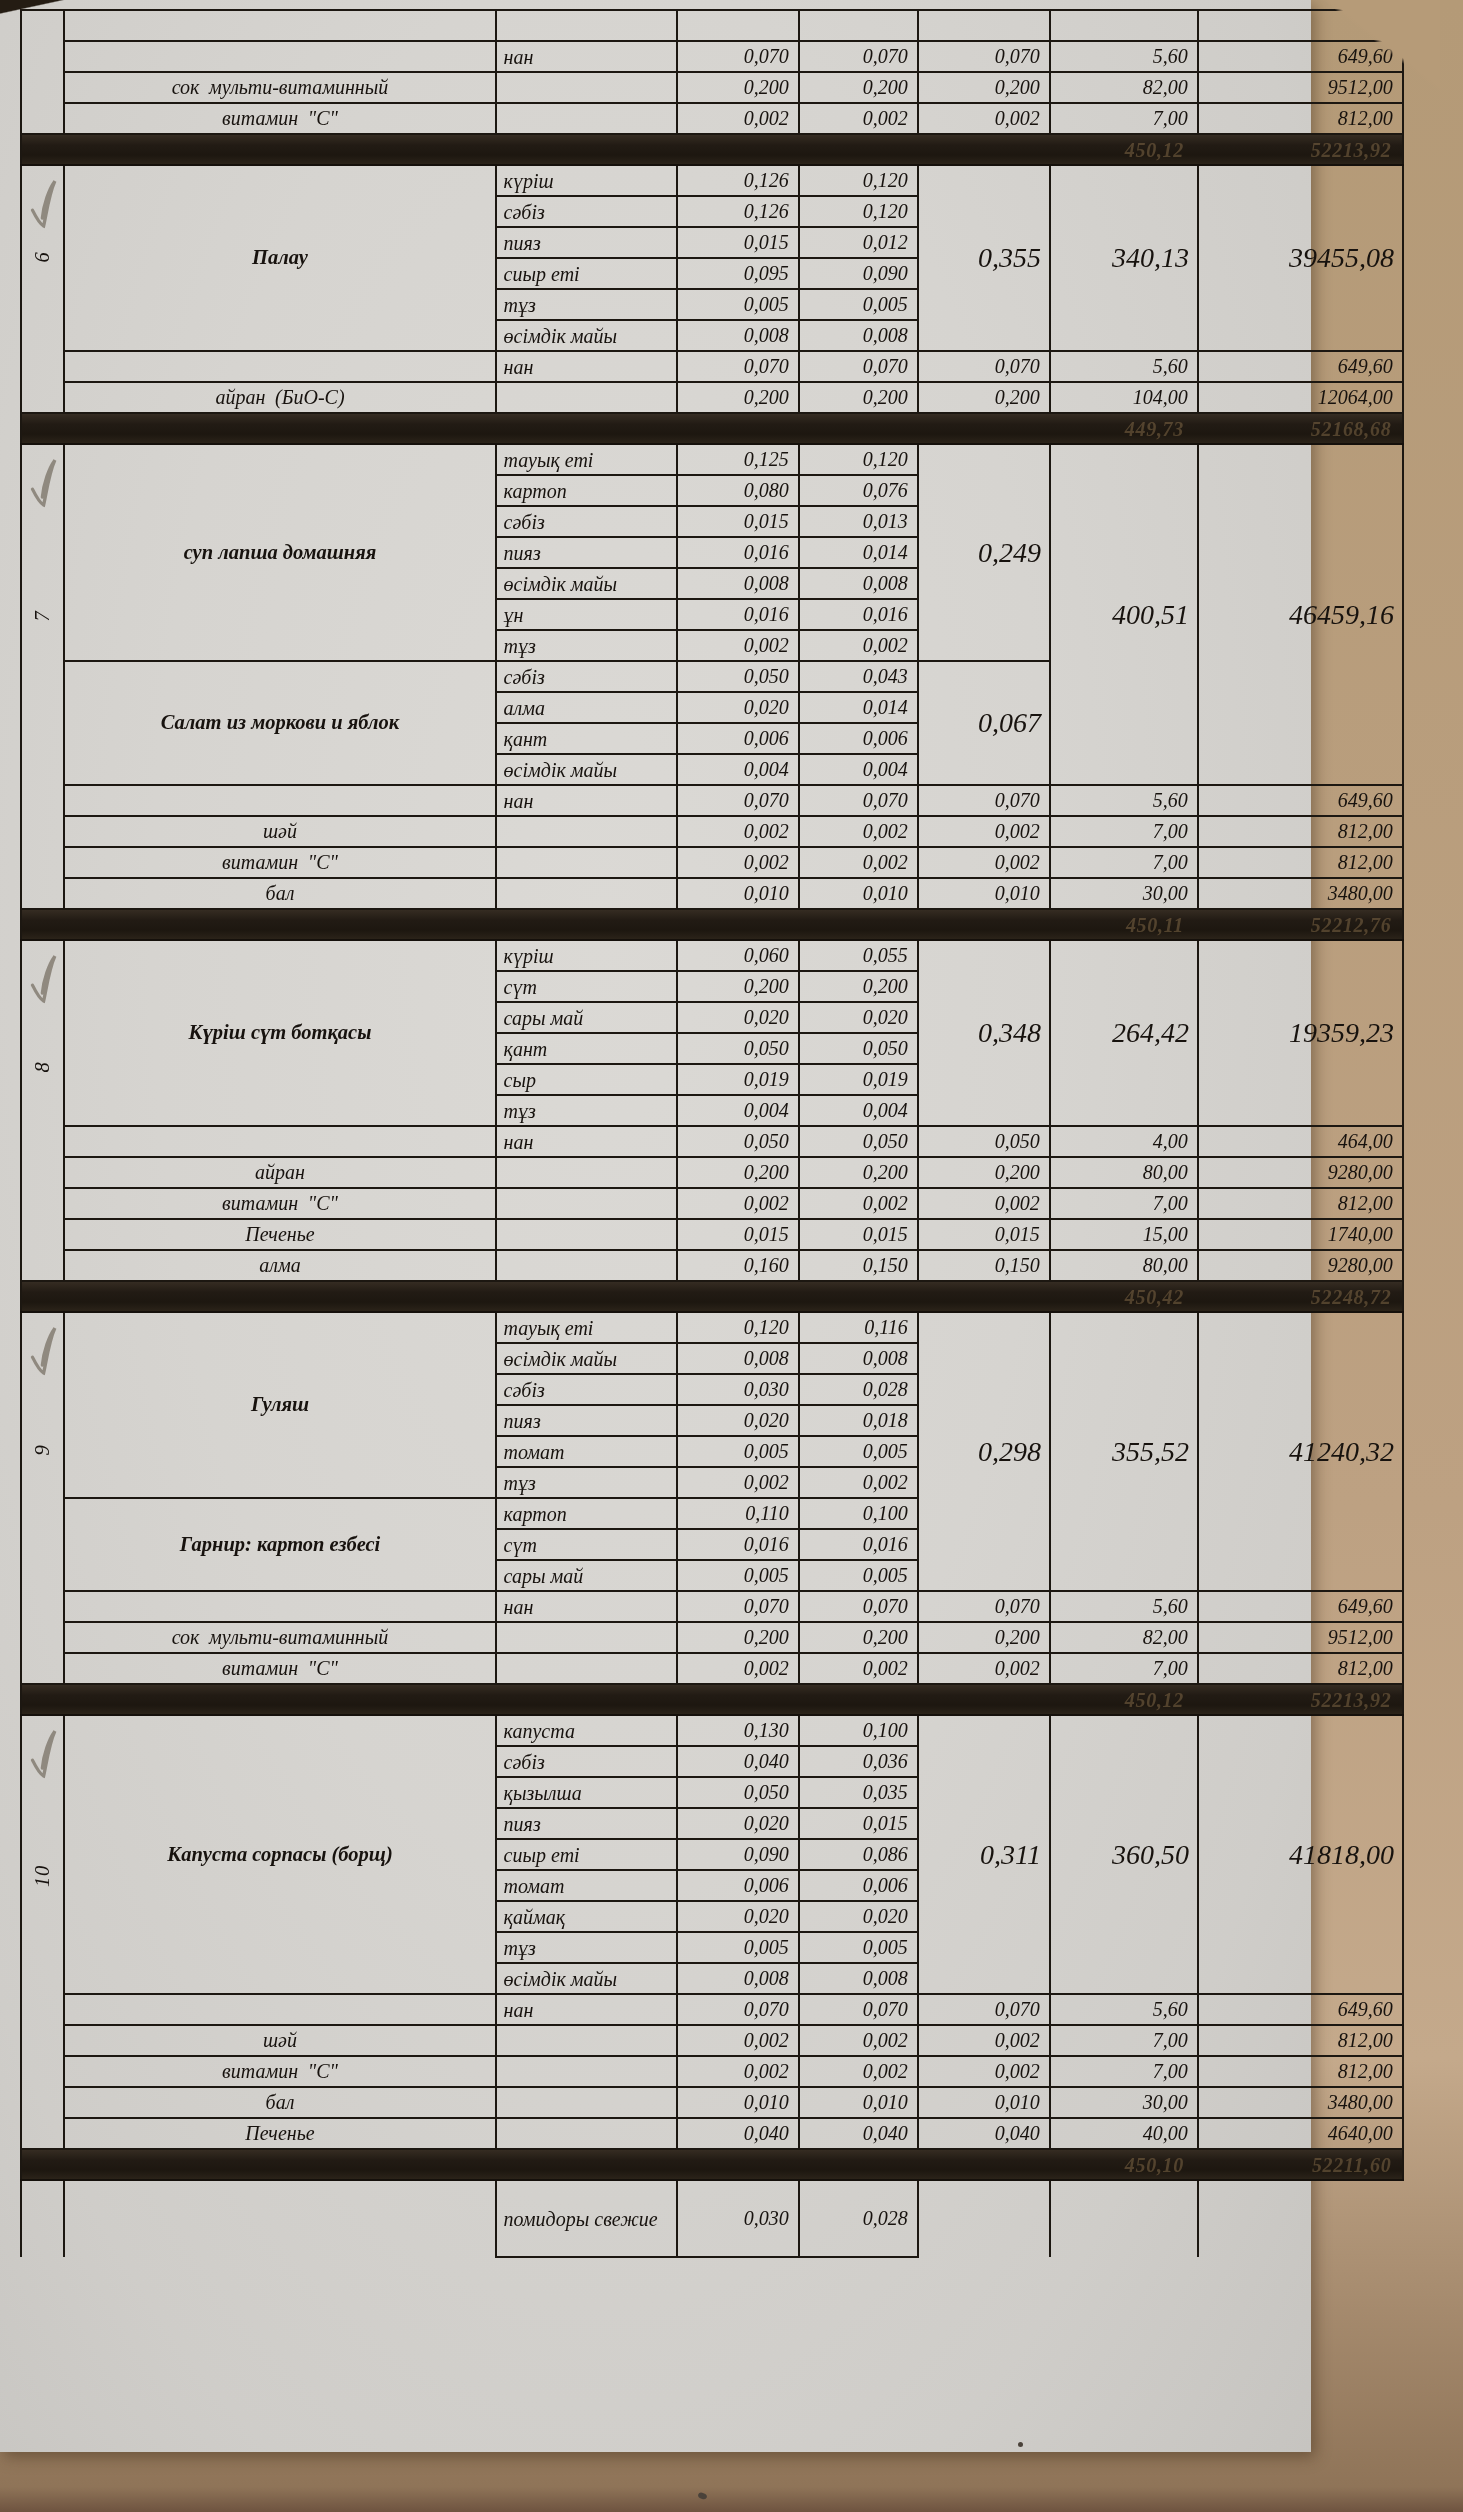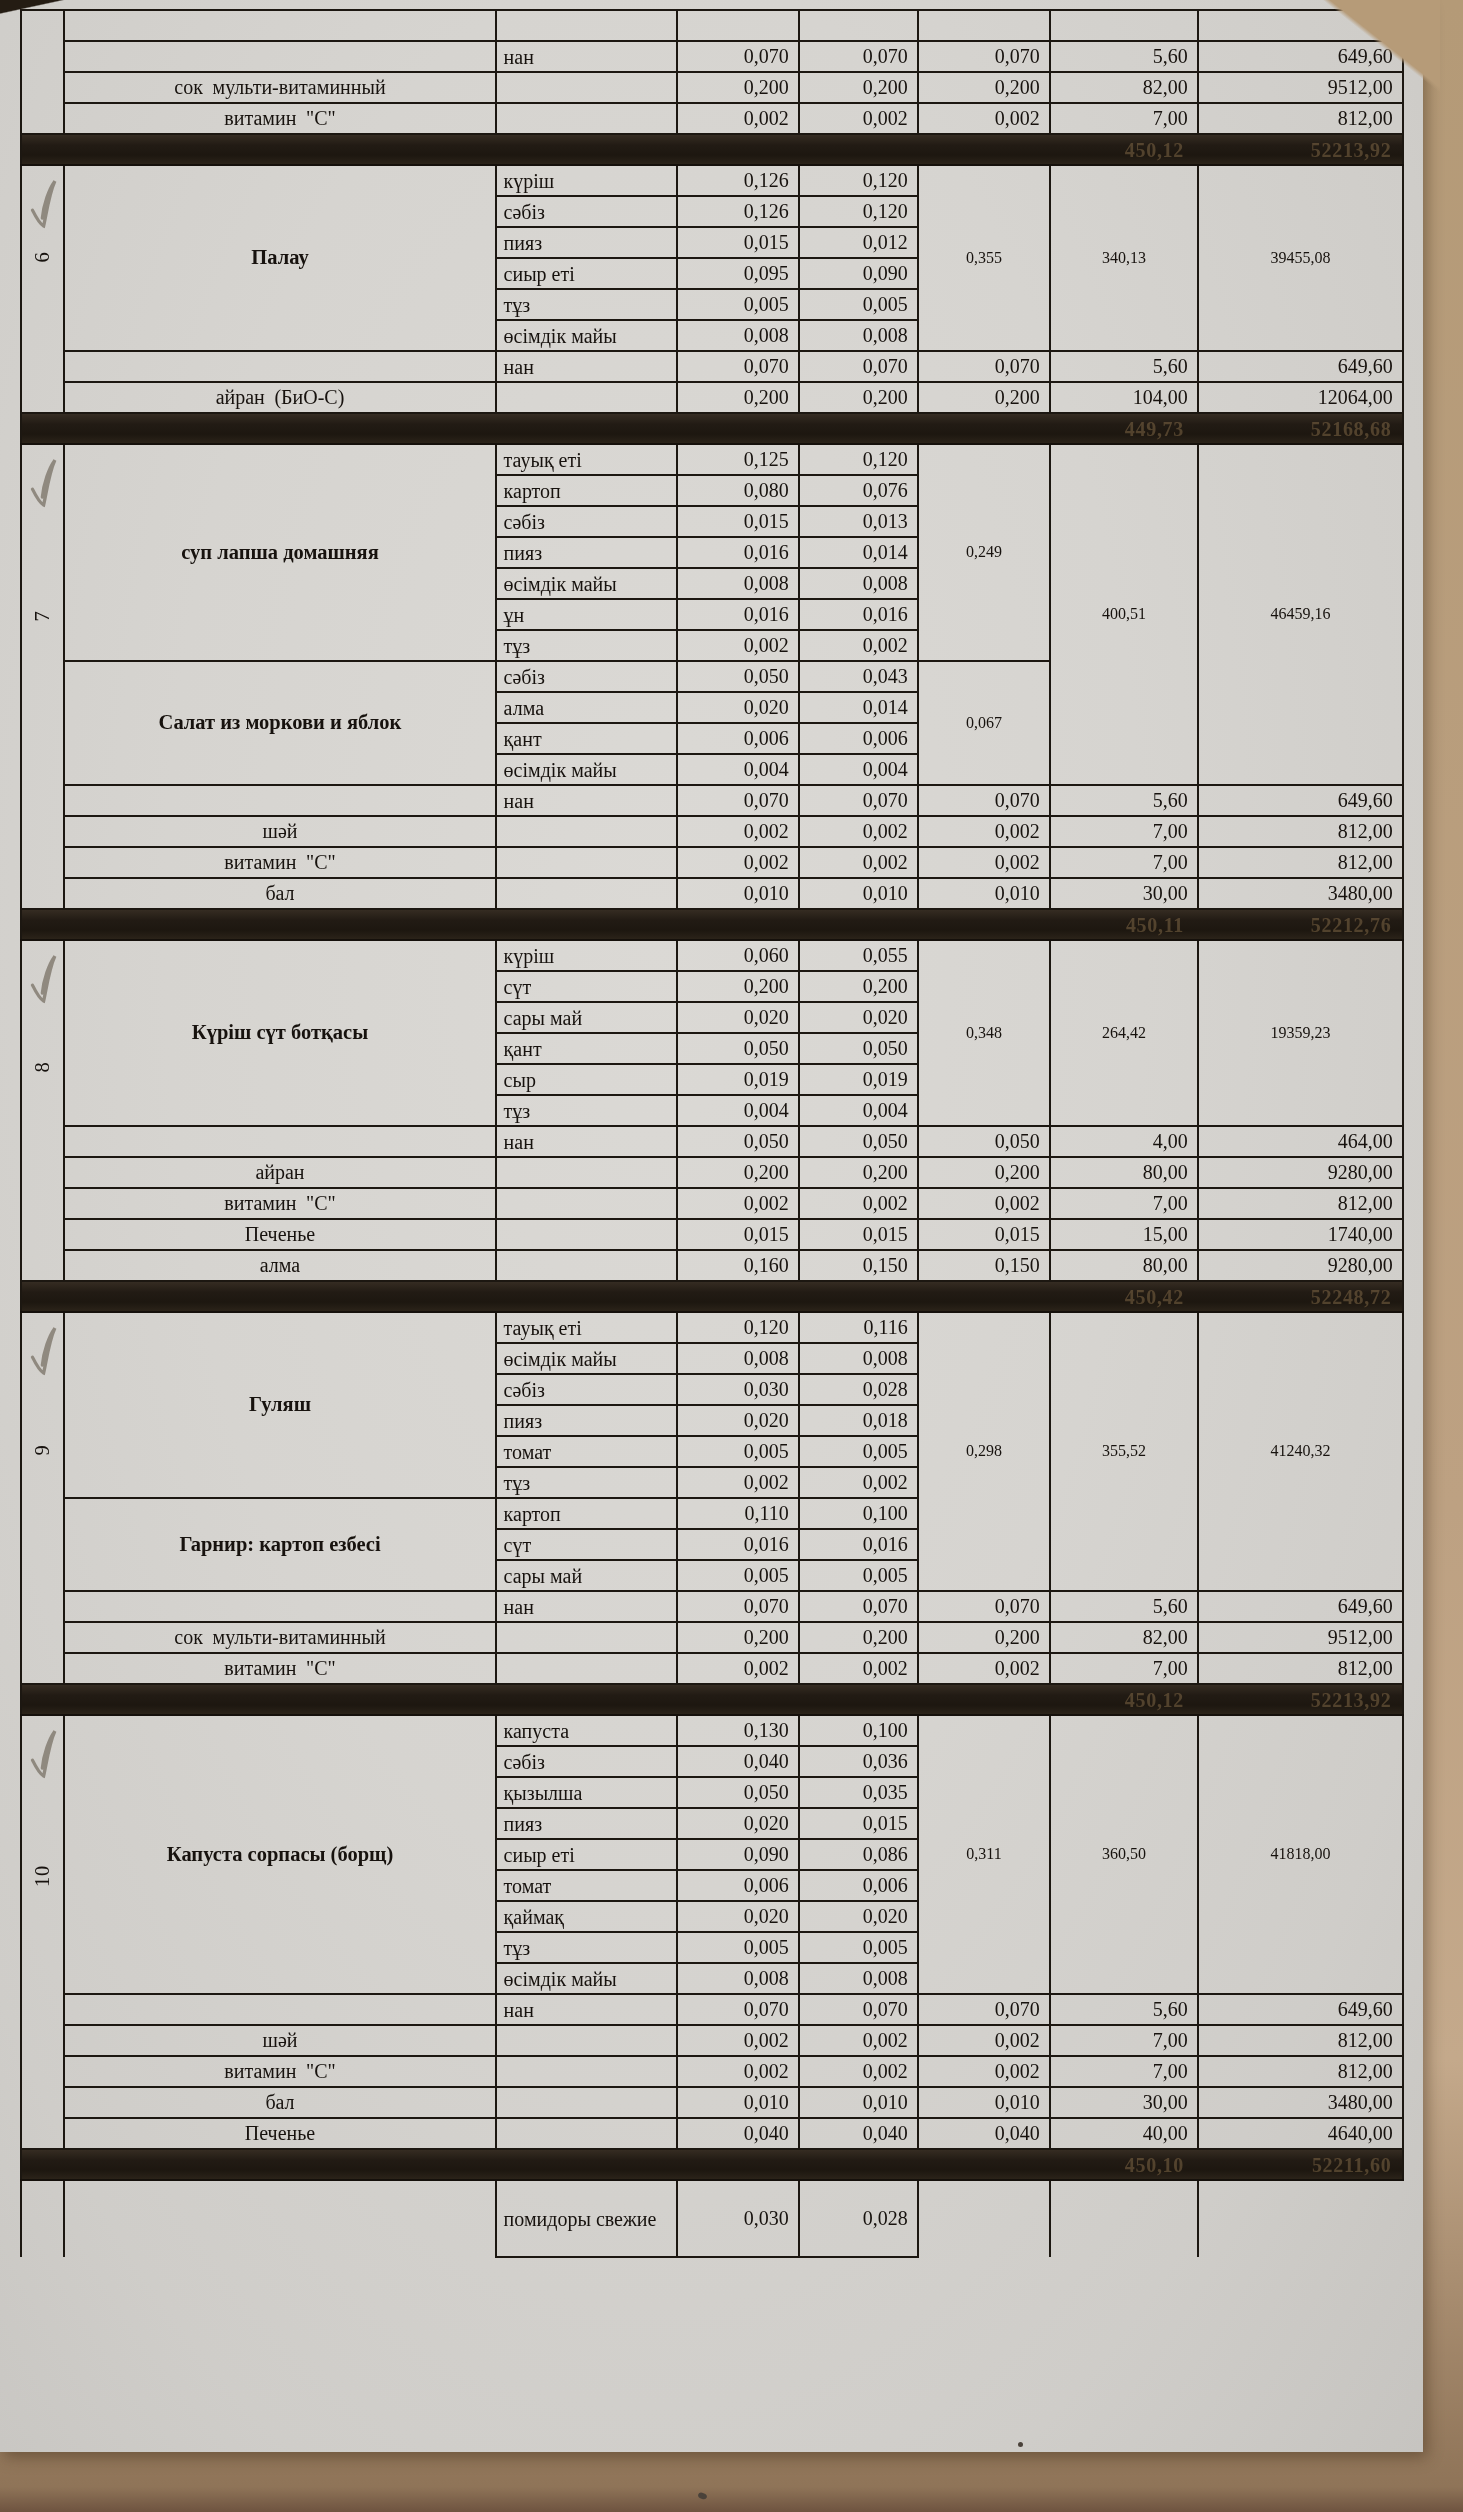--- a/index.html
+++ b/index.html
@@ -2,23 +2,24 @@
 <html style="font-size:10.6px"><head>
 <meta charset="utf-8">
 <style>
   html,body{margin:0;padding:0;}
   body{
     width:1464px;height:2512px;position:relative;overflow:hidden;
     background:linear-gradient(180deg,#b49a77 0%,#bda182 60%,#c4a98b 82%,#8f7458 99%,#6e5340 100%);
     font-family:"Liberation Serif", serif;
   }
   #paper{
-    position:absolute;left:0;top:0;width:1423px;height:2452px;
+    position:absolute;left:0;top:0;width:1311px;height:2452px;
     background:radial-gradient(ellipse at 46% 38%, #dbd9d5 0%, #d6d4d0 45%, #cfcdc9 78%, #c6c4c0 100%);
     box-shadow:4px 5.3px 14.5px rgba(60,40,20,.45);
+    font-style:italic;
   }
   .corner-tr{position:absolute;top:0;right:24px;width:125px;height:99px;
     background:linear-gradient(to bottom left,#b69b78 44%,rgba(182,155,120,0) 47%);}
   .corner-tl{position:absolute;top:0;left:0;width:79px;height:17px;
     background:linear-gradient(to bottom right,#241c13 38%,rgba(36,28,19,0) 42%);}
   table{
     border-collapse:collapse;table-layout:fixed;width:1382px;
     margin:9.2px 0 0 20px;color:#17120e;
   }
   td{
@@ -31,21 +32,21 @@
   .daynum{
     position:absolute;top:37%;left:50%;
     transform:translate(-50%,-50%) rotate(-90deg);
     font-size:20.5px;letter-spacing:0.7px;
   }
   svg.chk{position:absolute;top:10.6px;left:50%;transform:translateX(-50%);}
   td.dish{font-weight:bold;text-align:center;font-size:20.5px;white-space:normal;line-height:1.15;margin-left:8px;}
   td.lbl{text-align:center;font-size:20px;word-spacing:4.6px;}
   td.ing{text-align:left;padding-left:6.6px;white-space:normal;line-height:1.1;font-size:20px;}
   td.num{text-align:right;padding-right:9.2px;font-size:20px;}
-  td.mrg{text-align:center;font-size:16px;}
+  td.mrg{text-align:right;font-size:28px;}
   td.band{
     background:linear-gradient(180deg,#352c22 0%,#221b14 35%,#1d1710 70%,#2b2319 100%);
     border-top:2px solid #15100b;border-bottom:2px solid #15100b;
     position:relative;padding:0;
   }
   .band span{
     position:absolute;top:50%;transform:translateY(-50%);
     color:rgba(160,129,88,0.40);font-size:20px;font-weight:bold;letter-spacing:0.7px;
   }
   .band .f1{right:218px;}

